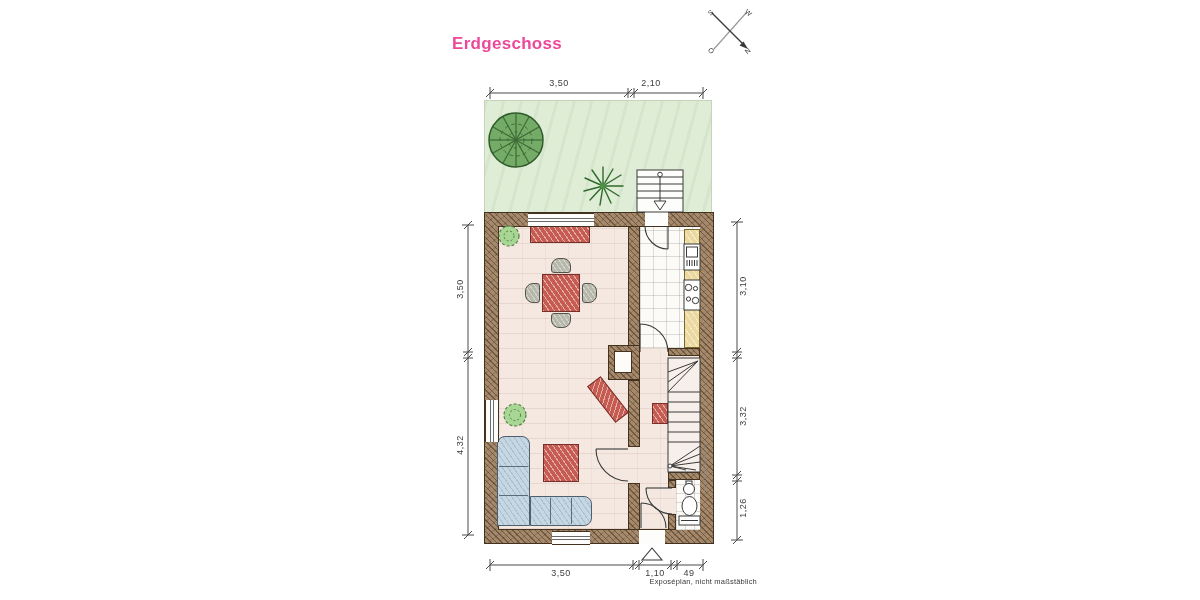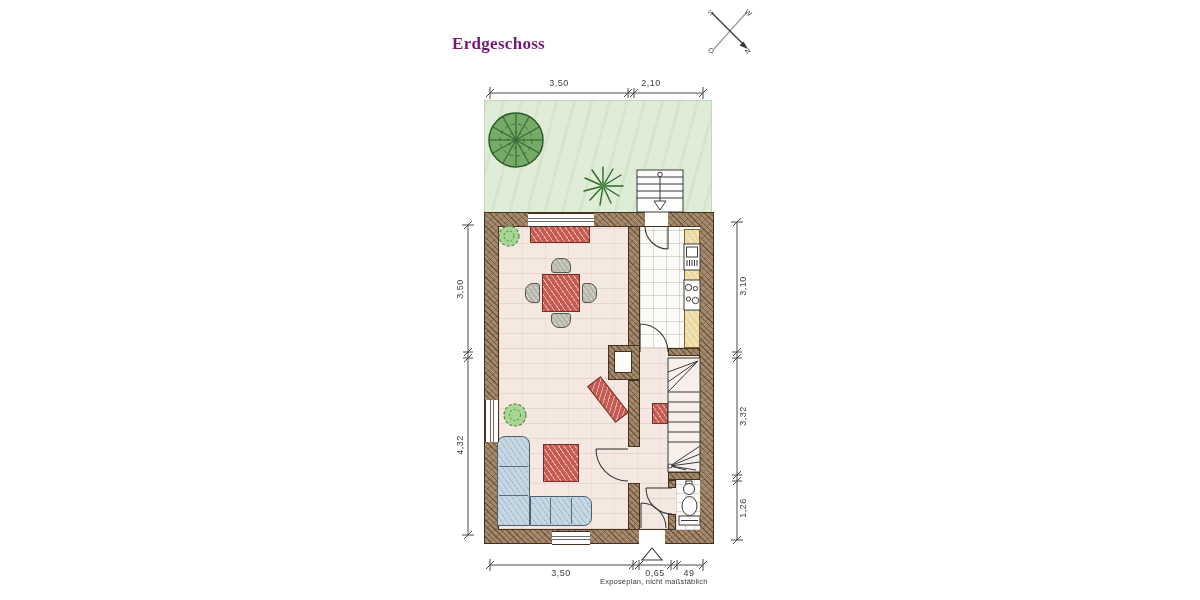--- a/index.html
+++ b/index.html
@@ -1,22 +1,22 @@
 <!DOCTYPE html>
 <html><head>
 <meta charset="utf-8">
 <style>
   html,body{margin:0;padding:0;background:#fff;}
   #canvas{position:relative;width:1200px;height:600px;background:#ffffff;overflow:hidden;
           font-family:"Liberation Sans",sans-serif;}
   .abs{position:absolute;}
-  .title{font-size:17px;font-weight:bold;color:#701a75;letter-spacing:.3px;font-family:Liberation Serif, serif;}
+  .title{font-size:17px;font-weight:bold;color:#ec4899;letter-spacing:.3px;}
   .dim{font-size:9px;color:#3d3d3d;text-align:center;letter-spacing:.5px;}
   .dim.vert{transform:rotate(-90deg);}
-  .footer{font-size:7.5px;color:#3a3a3a;text-align:left;letter-spacing:.2px;}
+  .footer{font-size:7.5px;color:#3a3a3a;text-align:right;letter-spacing:.2px;}
   .watermark{font-size:5px;color:#8a8a8a;writing-mode:vertical-rl;letter-spacing:.5px;}
   .garden{background-color:#dfecd6;
     background-image:repeating-linear-gradient(105deg,rgba(130,170,120,.10) 0 3px,transparent 3px 17px);
     border:1px solid #c5d6b8;}
   .wall{background-color:#a5896a;
     background-image:repeating-linear-gradient(45deg,rgba(62,45,28,.5) 0 1px,transparent 1px 4px),
                      repeating-linear-gradient(-40deg,rgba(62,45,28,.22) 0 1px,transparent 1px 6px);
     border:1px solid #43321f;box-sizing:border-box;}
   .floor{background-color:#f4e8e1;
     background-image:repeating-linear-gradient(0deg,rgba(150,110,95,.14) 0 1px,transparent 1px 15px),
@@ -101,21 +101,21 @@
   <div class="abs watermark" style="left:702px;top:443px;height:92px;">© ExposéPlan 24</div>
 
   <div class="abs dim" style="left:539px;top:78px;width:40px;">3,50</div>
   <div class="abs dim" style="left:631px;top:78px;width:40px;">2,10</div>
   <div class="abs dim vert" style="left:440px;top:284px;width:40px;">3,50</div>
   <div class="abs dim vert" style="left:440px;top:440px;width:40px;">4,32</div>
   <div class="abs dim vert" style="left:723px;top:281px;width:40px;">3,10</div>
   <div class="abs dim vert" style="left:723px;top:411px;width:40px;">3,32</div>
   <div class="abs dim vert" style="left:723px;top:503px;width:40px;">1,26</div>
   <div class="abs dim" style="left:541px;top:568px;width:40px;">3,50</div>
-  <div class="abs dim" style="left:635px;top:568px;width:40px;">0,65</div>
+  <div class="abs dim" style="left:635px;top:568px;width:40px;">1,10</div>
   <div class="abs dim" style="left:671px;top:568px;width:36px;">49</div>
 
   <div class="abs footer" style="left:600px;top:577px;width:157px;">Exposéplan, nicht maßstäblich</div>
 
   <svg class="abs" style="left:0;top:0;" width="1200" height="600" viewBox="0 0 1200 600">
 
     <g stroke-linecap="round">
       <line x1="746" y1="13" x2="714" y2="49" stroke="#9a9a9a" stroke-width="1.2"></line>
       <line x1="712" y1="13" x2="745" y2="46" stroke="#3a3a3a" stroke-width="1.4"></line>
       <polygon points="748,49 739.5,45.5 743.5,41.5" fill="#3a3a3a"></polygon>

